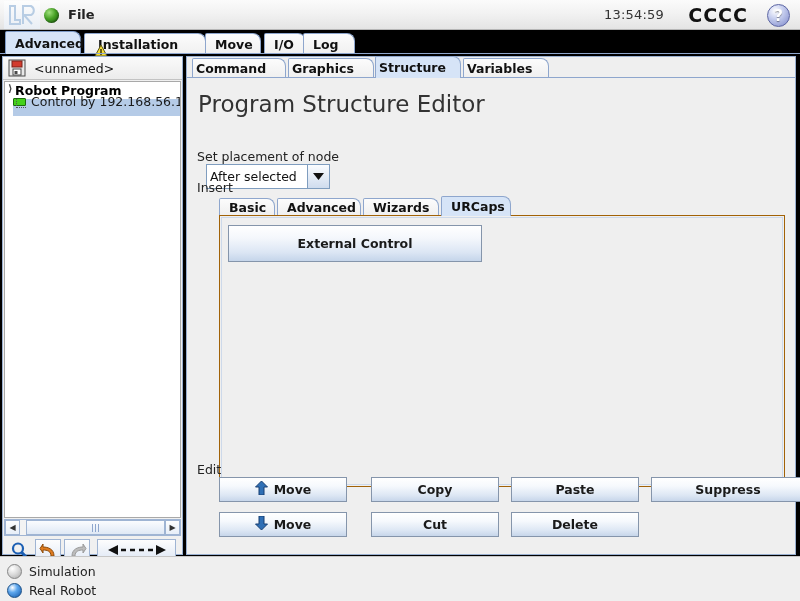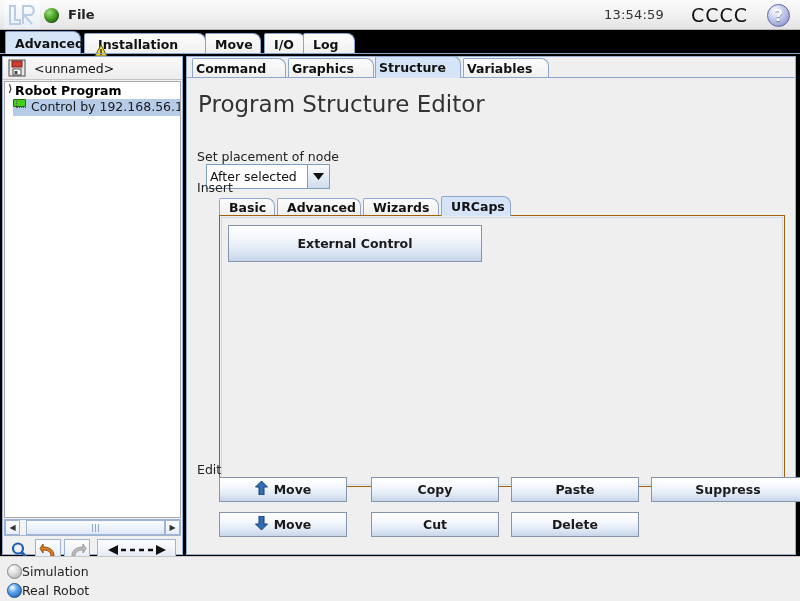--- a/index.html
+++ b/index.html
@@ -44,21 +44,21 @@
     position: absolute; left: 64px; top: 6px; height: 18px;
     font-size: 13px; font-weight: bold; color: #222; line-height: 18px;
     padding: 0 4px;
   }
   .clock {
     position: absolute; right: 136px; top: 7px;
     font-size: 13px; color: #333; letter-spacing: .2px;
   }
   .brand {
     position: absolute; right: 52px; top: 4px;
-    font-size: 19px; font-weight: normal; letter-spacing: 1px; color: #111;
+    font-size: 19px; font-weight: bold; letter-spacing: 1px; color: #111;
   }
   .help-btn {
     position: absolute; right: 10px; top: 4px; width: 23px; height: 23px;
     border-radius: 50%;
     background: radial-gradient(circle at 35% 28%, #ffffff 0%, #c5cdee 40%, #7c87c9 100%);
     border: 1px solid #5d66a3;
     color: #fff; font-weight: bold; font-size: 15px;
     display: flex; align-items: center; justify-content: center;
     text-shadow: 0 1px 1px rgba(0,0,0,.4);
   }
@@ -96,21 +96,21 @@
   .save-icon { width: 18px; height: 18px; position: relative; }
   .fname { font-size: 12.5px; color: #111; }
   .tree {
     position: absolute; left: 1px; top: 24px; width: 177px; height: 437px;
     background: #ffffff; border: 1px solid #a9a9a9; overflow: hidden;
   }
   .tnode { height: 17px; display: flex; align-items: center; font-size: 12.5px; white-space: nowrap; }
   .tnode.root { font-weight: bold; padding-left: 10px; color: #000; }
   .tnode.child { padding-left: 8px; }
   .tnode.child .sel {
-    background: #b5cbe7; padding: 0 3px 12px 0; display: flex; align-items: flex-start; gap: 5px;
+    background: #b5cbe7; padding: 0 3px 12px 0; display: flex; align-items: center; gap: 5px;
     height: 17px;
   }
   .elbow { width: 14px; height: 17px; position: relative; }
   .elbow::before { content:''; position:absolute; left:3px; top:0; bottom:8px; border-left:1px dotted #555; }
   .elbow::after  { content:''; position:absolute; left:3px; top:8px; width:10px; border-top:1px dotted #555; }
   .green-chip {
     width: 13px; height: 8px; background: #44d11b;
     border: 1px solid #1c6b0d; border-radius: 1px; flex: none;
   }
   .root-tick { position:absolute; left:3px; top:1px; font-size:10px; color:#444; }
@@ -213,21 +213,21 @@
   .ebtn {
     position: absolute; height: 25px;
     background: linear-gradient(to bottom, #ffffff 0%, #f6f9fd 35%, #dde7f4 75%, #c7d6ea 100%);
     border: 1px solid #8595ab;
     display: flex; align-items: center; justify-content: center; gap: 6px;
     font-size: 12.5px; font-weight: bold; color: #1a1a1a;
   }
 
   
   .bottom { position: absolute; left: 0; top: 557px; width: 800px; height: 44px; background: #efefef; }
-  .radio-row { position: absolute; display: flex; align-items: center; }
+  .radio-row { position: absolute; display: flex; align-items: center; gap: 7px; }
   .radio {
     width: 15px; height: 15px; border-radius: 50%;
     border: 1px solid #868686;
     background: radial-gradient(circle at 34% 28%, #ffffff 0%, #d8d8d8 50%, #a7a7a7 100%);
   }
   .radio.on {
     background: radial-gradient(circle at 34% 28%, #ffffff 0%, #5fa8ee 38%, #1056a8 100%);
     border-color: #1b4f86;
   }
   .radio-label { font-size: 12.5px; color: #222; }

